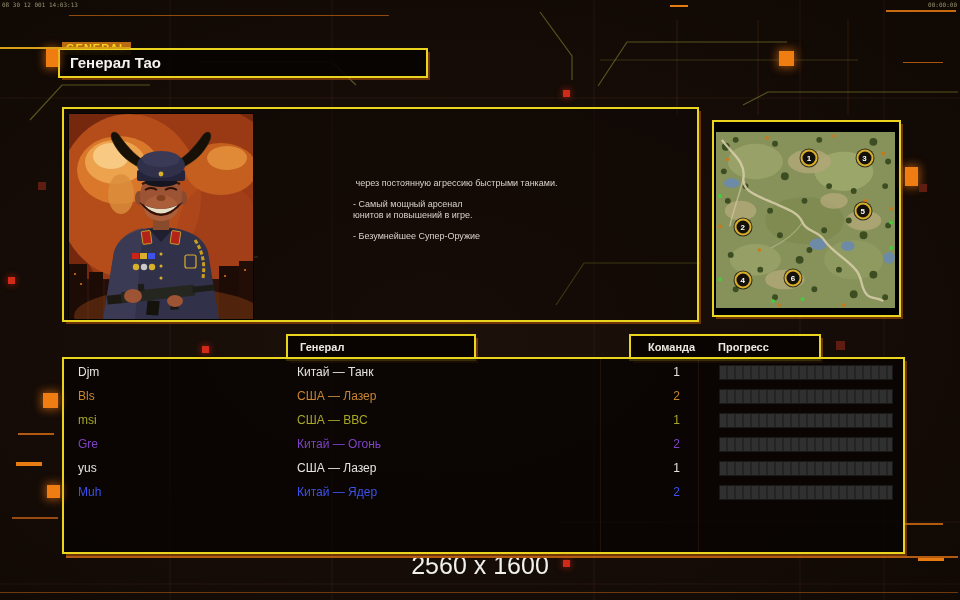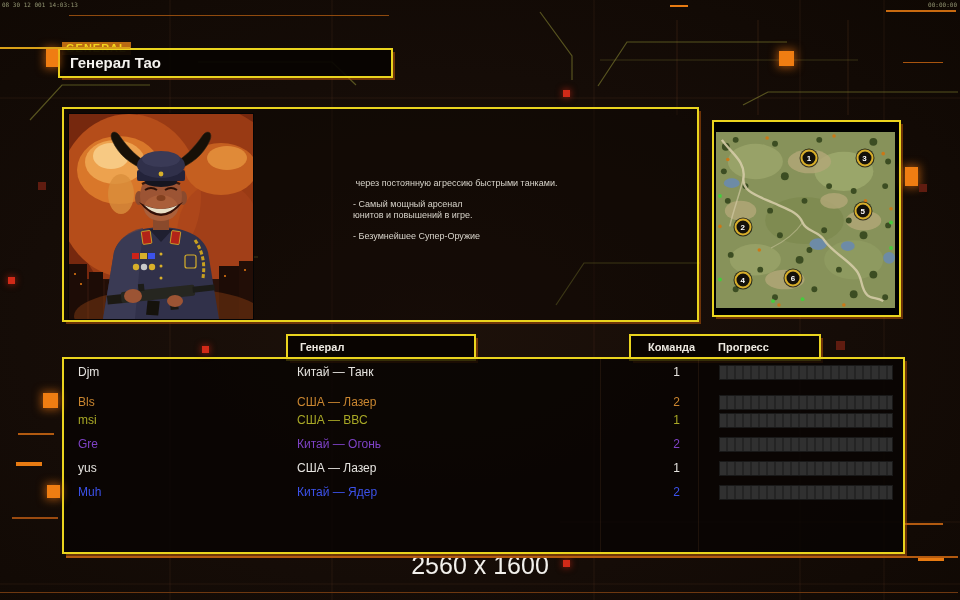--- a/index.html
+++ b/index.html
@@ -10,21 +10,21 @@
   
   .decorsvg{position:absolute;left:0;top:0;width:960px;height:600px;}
   .osq{position:absolute;background:#ef7d12;box-shadow:0 0 9px 2px rgba(240,120,18,.55);}
   .rsq{position:absolute;background:#d12a18;box-shadow:0 0 6px 1px rgba(210,40,20,.5);}
   .rsq.dim{background:#5f1c10;box-shadow:none;}
   .oline{position:absolute;background:#b25a10;}
   
   .ybox{position:absolute;border:2px solid #ead41e;box-shadow:3px 3px 0 -1px rgba(165,78,10,.62);}
   .tag{position:absolute;left:62px;top:42px;background:#b96a12;color:#f4d61c;
     font-size:11px;font-weight:bold;letter-spacing:1px;padding:0 4px;line-height:13px;}
-  .titlebox{left:58px;top:48px;width:331px;height:26px;background:rgba(8,4,1,.93);}
+  .titlebox{left:58px;top:48px;width:331px;height:26px;background:rgba(8,4,1,.93);padding-left:35px;}
   .titlebox .t{position:absolute;left:10px;top:4px;font-size:15px;font-weight:bold;color:#f4f2ee;}
   .contentbox{left:62px;top:107px;width:633px;height:211px;background:rgba(10,5,2,.38);}
   .portrait{position:absolute;left:4px;top:4px;width:184px;height:205px;border:1px solid #050505;background:#000;}
   .portrait svg{display:block;width:100%;height:100%;}
   .briefing{position:absolute;left:289px;top:69px;width:310px;font-size:9px;line-height:10.5px;color:#d8d4cb;}
   .bline{min-height:10.5px;white-space:pre;}
   .mapbox{left:712px;top:120px;width:185px;height:193px;background:#000;}
   .mapimg{position:absolute;left:2px;top:10px;width:179px;height:176px;}
   .mapimg svg{display:block;width:100%;height:100%;}
   .marker{position:absolute;width:13px;height:13px;border-radius:50%;background:#14110a;
@@ -281,21 +281,21 @@
     <div class="tline" style="left:634px;top:0;height:193px;"></div>
     <div>
         <div class="prow" style="top: 1px; color: rgb(230, 228, 224);">
           <span class="c nick">Djm</span>
           <span class="c gen">Китай — Танк</span>
           <span class="c team">1</span>
           <span class="pbar">
             <span class="pfill" style="width: 0%;"></span>
           </span>
         </div>
-        <div class="prow" style="top: 25px; color: rgb(202, 134, 48); margin-top: 6px;">
+        <div class="prow" style="top: 25px; color: rgb(202, 134, 48);">
           <span class="c nick">Bls</span>
           <span class="c gen">США — Лазер</span>
           <span class="c team">2</span>
           <span class="pbar">
             <span class="pfill" style="width: 0%;"></span>
           </span>
         </div>
         <div class="prow" style="top: 49px; color: rgb(168, 168, 38);">
           <span class="c nick">msi</span>
           <span class="c gen">США — ВВС</span>

